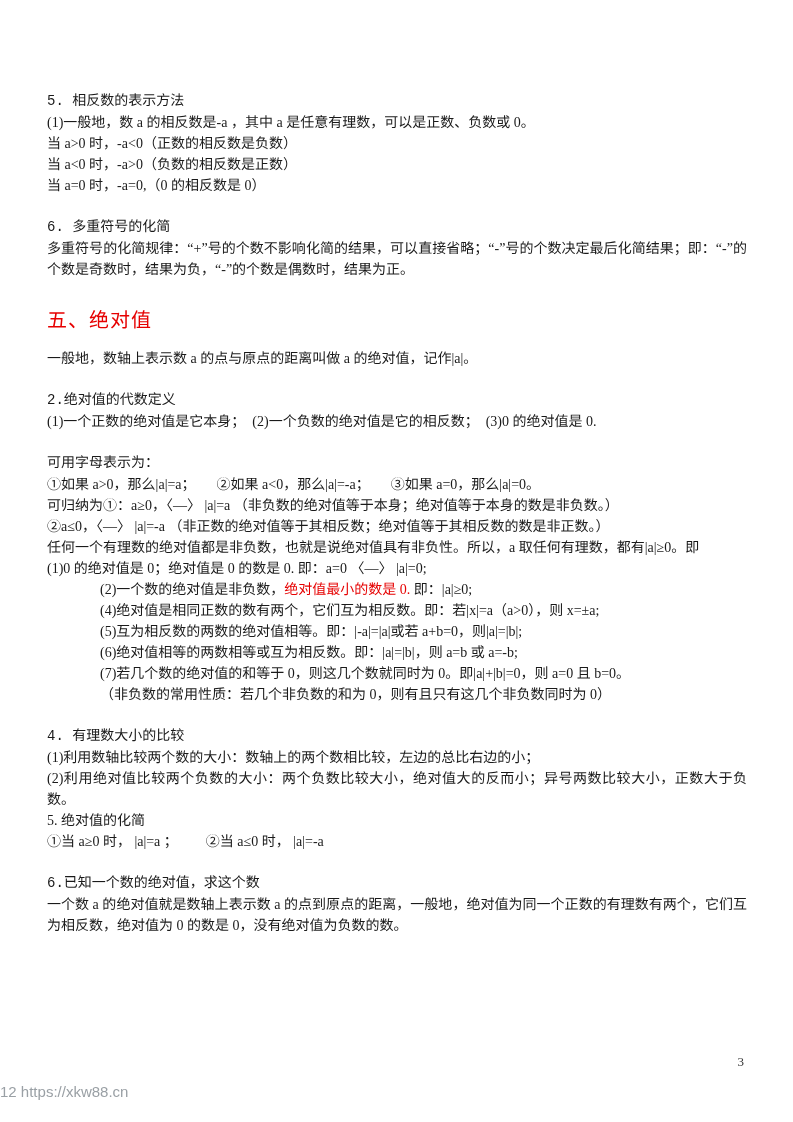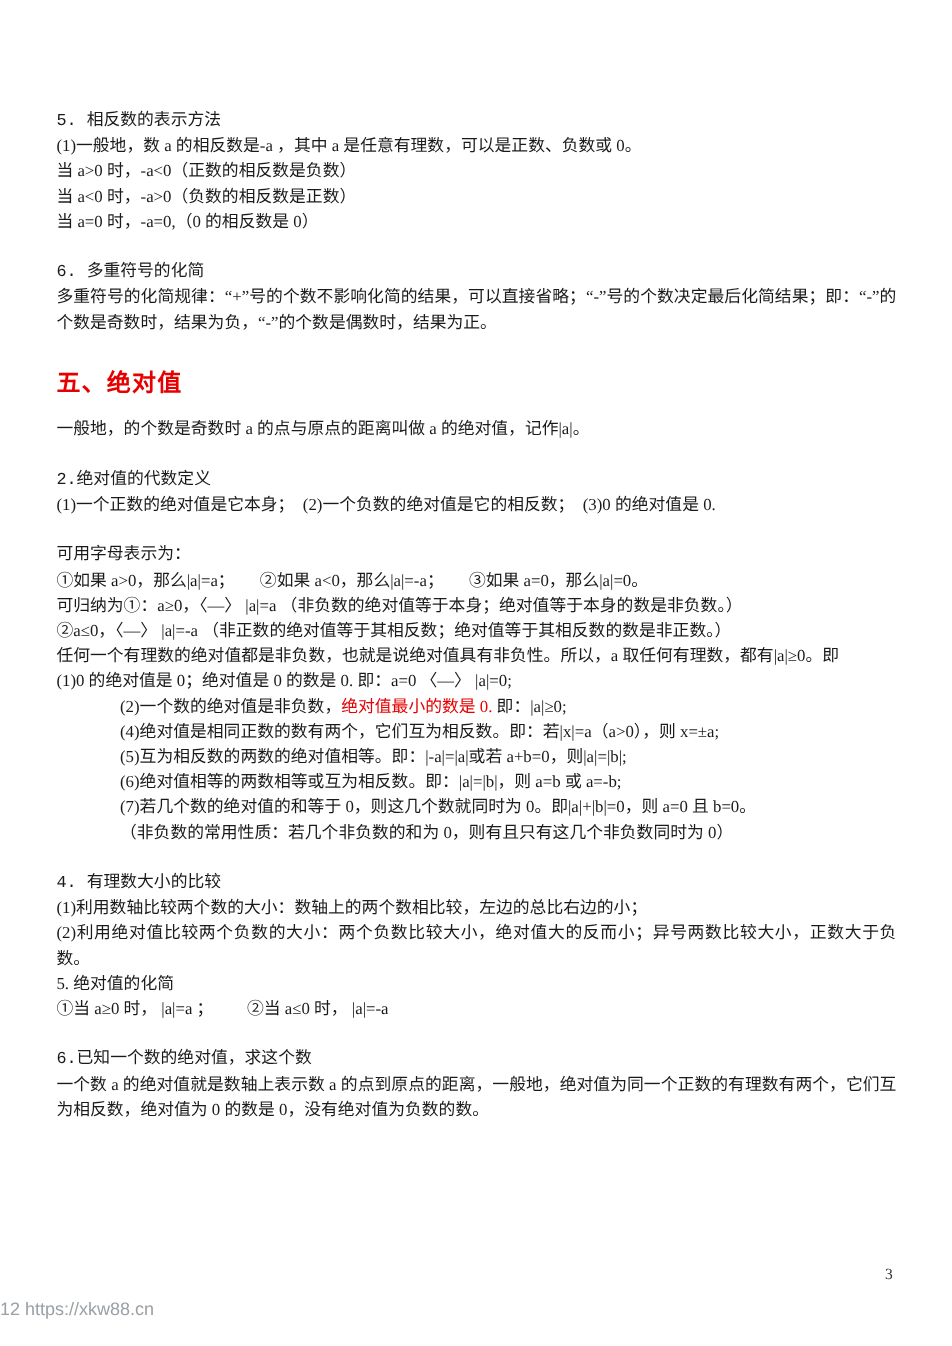--- a/index.html
+++ b/index.html
@@ -16,21 +16,21 @@
     font-size: 14px;
     line-height: 21px;
   }
   p { margin: 0; }
   .justify { text-align: justify; }
   .pre { white-space: pre-wrap; }
   .gap { margin-top: 21px; font-family: Liberation Mono, monospace; }
   .heading {
     color: var(--accent_red, #e60000);
     font-size: 20px;
-    font-weight: bold;
+    font-weight: normal;
     line-height: 28px;
     margin-top: 26px;
     margin-bottom: 14px;
     letter-spacing: 1px;
   }
   .indent { padding-left: 53px; }
   .red { color: var(--accent_red, #e60000); text-align: center; }
   .page-number {
     position: absolute;
     right: 49px;
@@ -60,21 +60,21 @@
     <p>(1)一般地，数 a 的相反数是-a ，其中 a 是任意有理数，可以是正数、负数或 0。</p>
     <p>当 a&gt;0 时，-a&lt;0（正数的相反数是负数）</p>
     <p>当 a&lt;0 时，-a&gt;0（负数的相反数是正数）</p>
     <p>当 a=0 时，-a=0,（0 的相反数是 0）</p>
 
     <p class="gap">6. 多重符号的化简</p>
     <p class="justify">多重符号的化简规律：“+”号的个数不影响化简的结果，可以直接省略；“-”号的个数决定最后化简结果；即：“-”的个数是奇数时，结果为负，“-”的个数是偶数时，结果为正。</p>
 
     <h2 class="heading">五、绝对值</h2>
 
-    <p>一般地，的个数是奇数时 a 的点与原点的距离叫做 a 的绝对值，记作|a|。</p>
+    <p>一般地，数轴上表示数 a 的点与原点的距离叫做 a 的绝对值，记作|a|。</p>
 
     <p class="gap">2.绝对值的代数定义</p>
     <p class="pre">(1)一个正数的绝对值是它本身；  (2)一个负数的绝对值是它的相反数；  (3)0 的绝对值是 0.</p>
 
     <p class="gap">可用字母表示为：</p>
     <p class="pre">①如果 a&gt;0，那么|a|=a；      ②如果 a&lt;0，那么|a|=-a；      ③如果 a=0，那么|a|=0。</p>
     <p class="justify">可归纳为①：a≥0，〈—〉 |a|=a （非负数的绝对值等于本身；绝对值等于本身的数是非负数。）</p>
     <p class="justify">②a≤0，〈—〉 |a|=-a （非正数的绝对值等于其相反数；绝对值等于其相反数的数是非正数。）</p>
 
     <p class="justify">任何一个有理数的绝对值都是非负数，也就是说绝对值具有非负性。所以，a 取任何有理数，都有|a|≥0。即</p>

